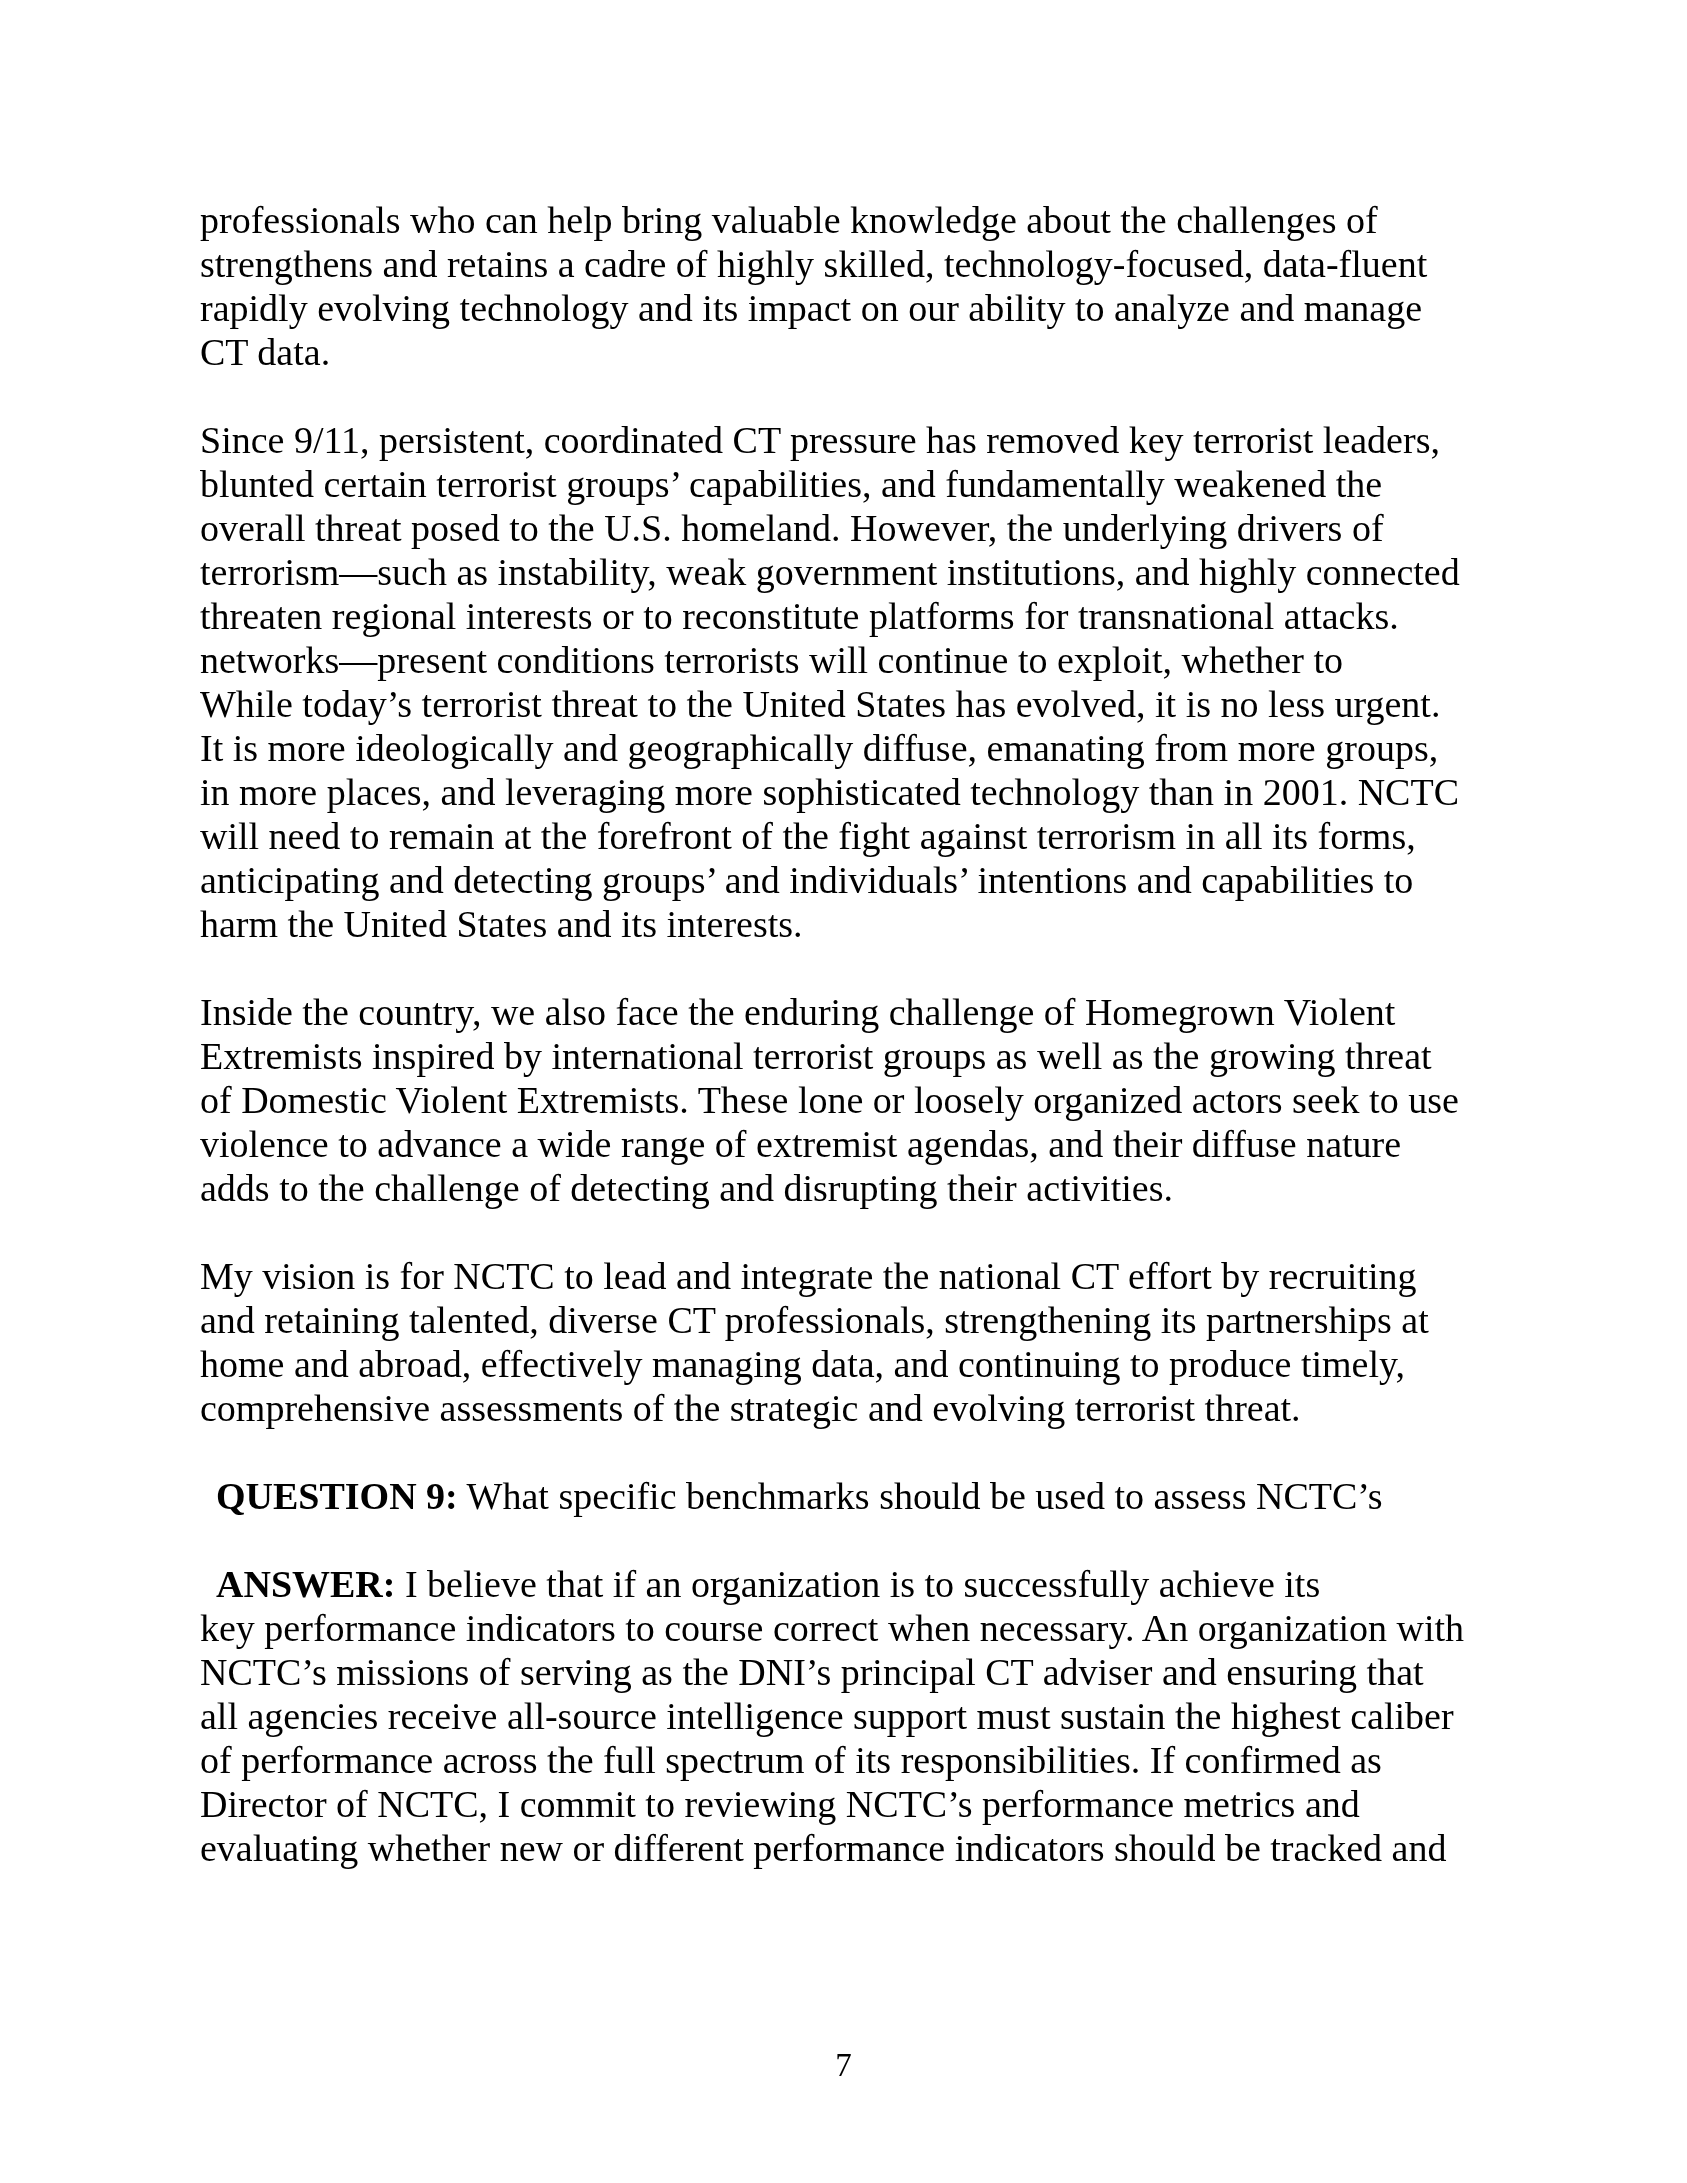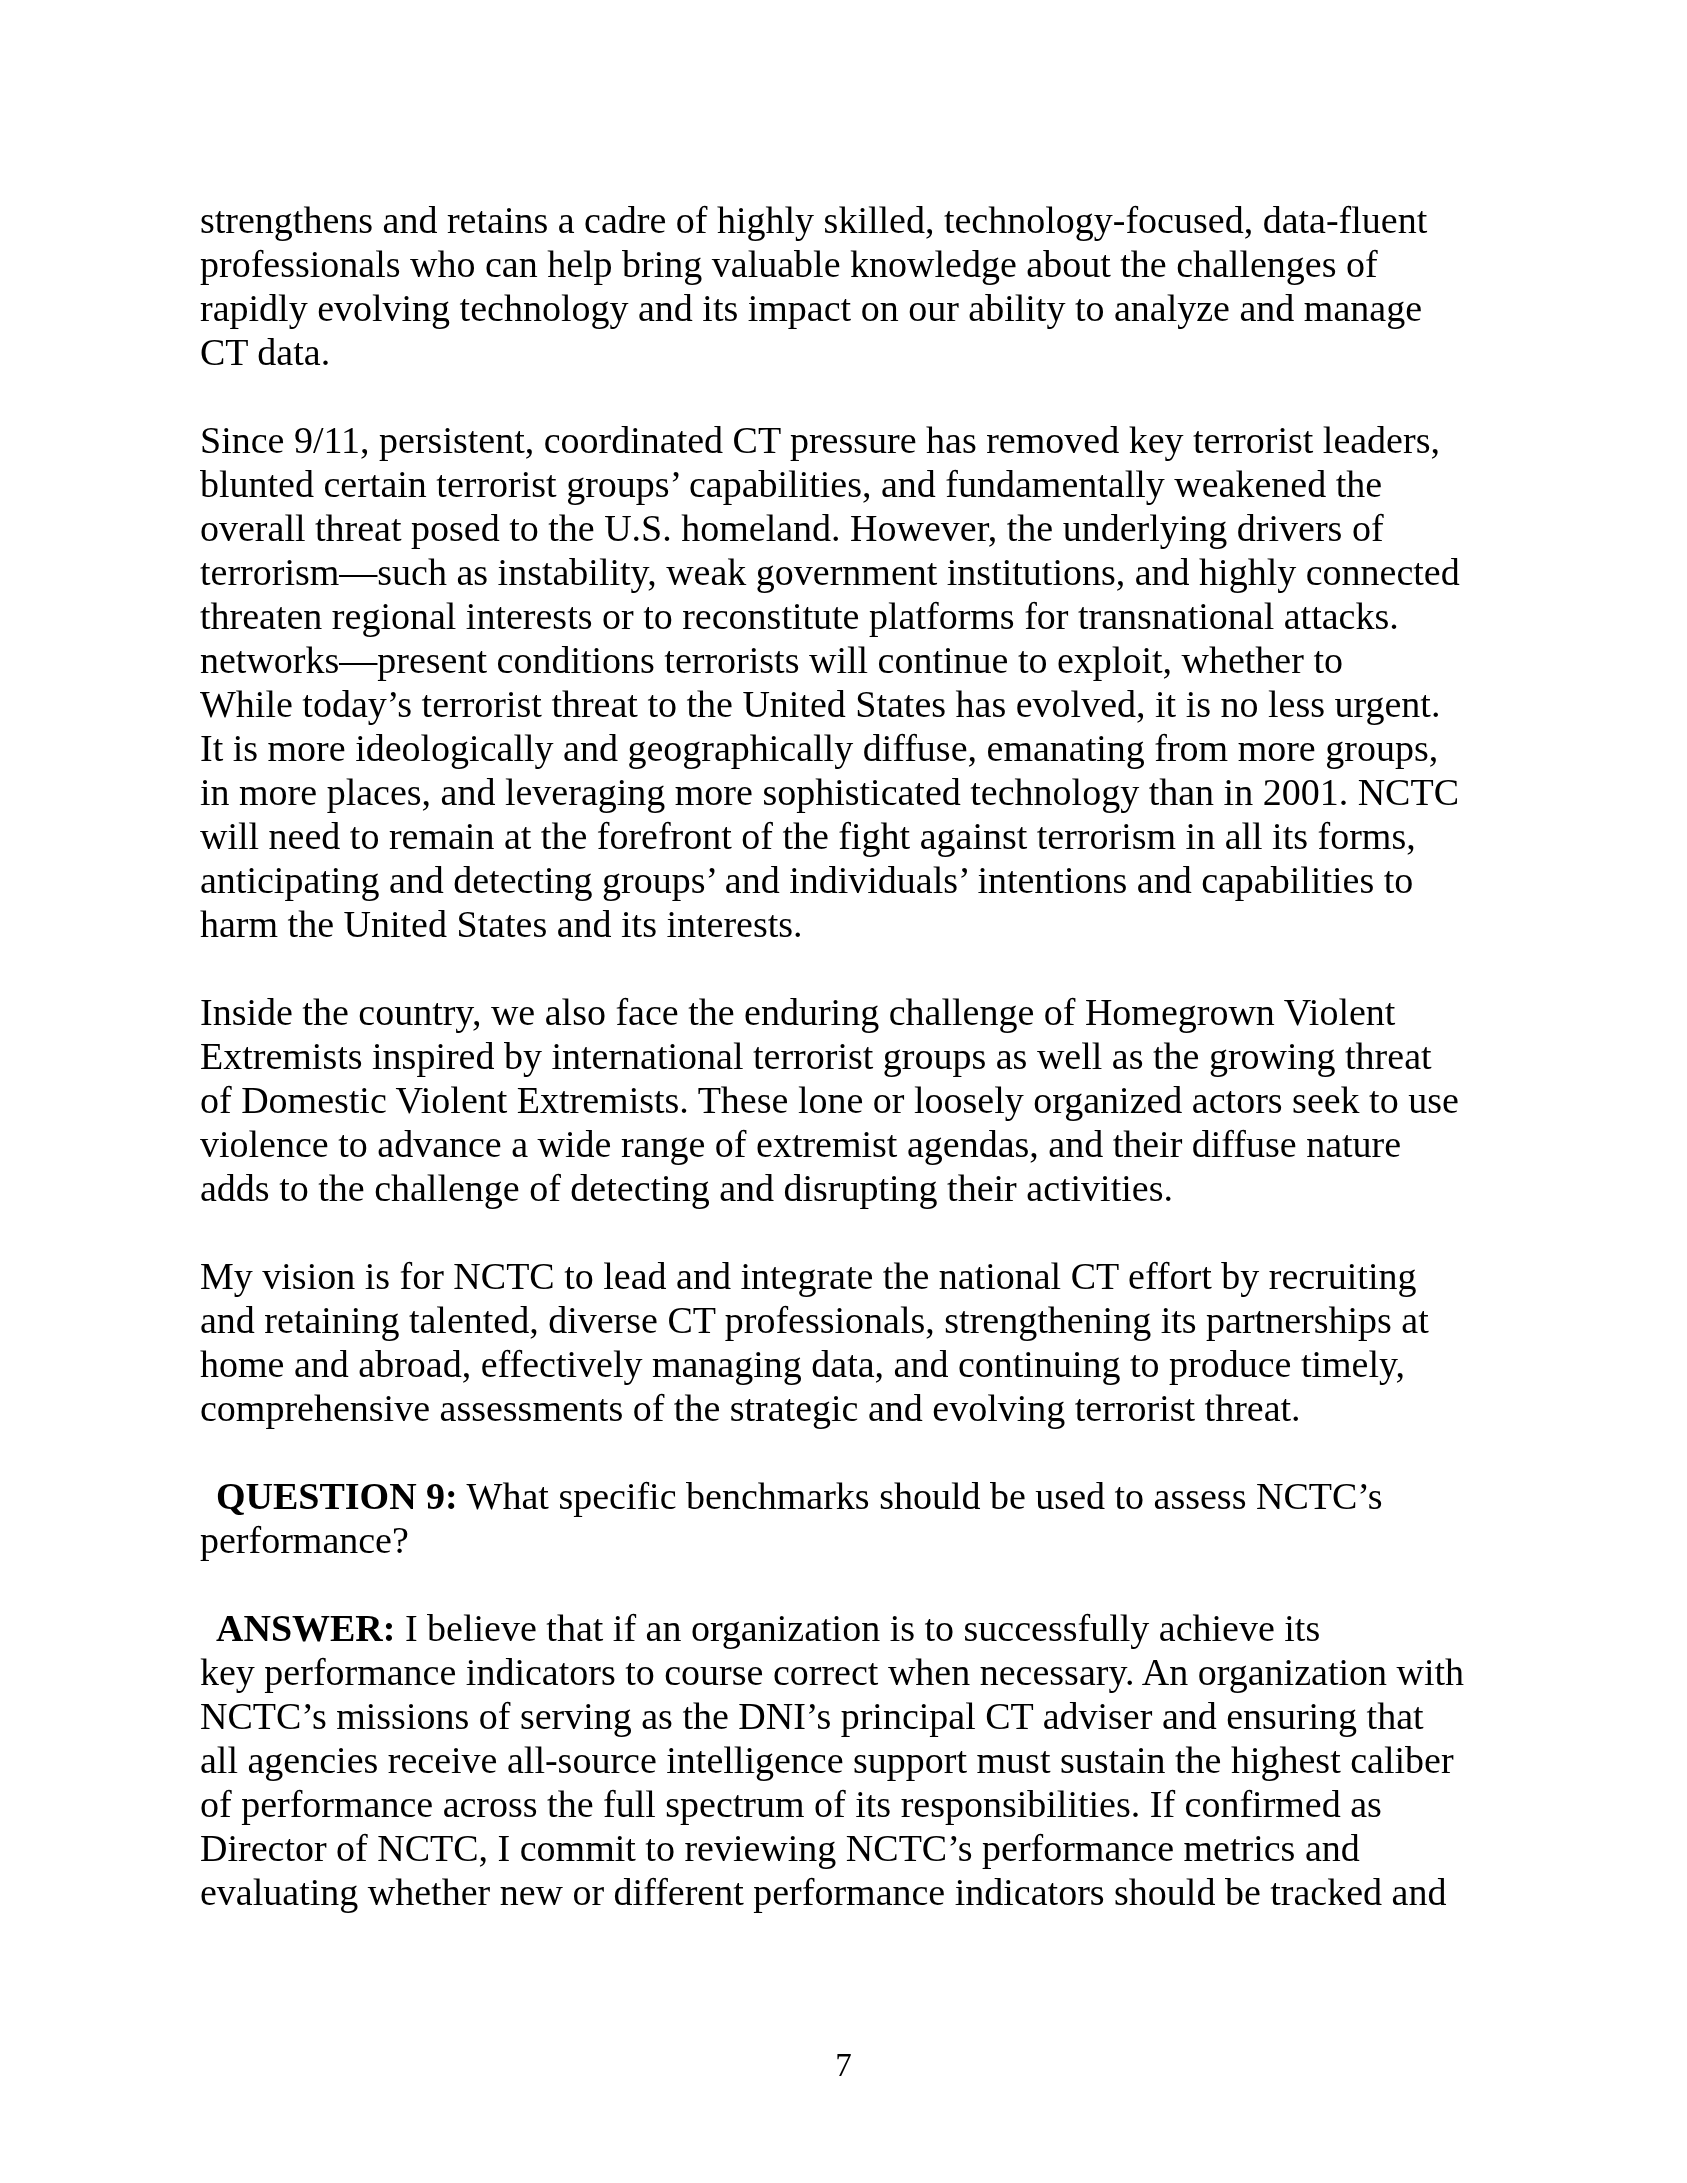--- a/index.html
+++ b/index.html
@@ -21,22 +21,22 @@
       text-align: center; font-size: 33px; line-height: 38px;
     }
   </style>
 </head>
 <body>
 
 <div class="page">
   <div class="body-text">
 
     <div class="para">
+      <span class="line">professionals who can help bring valuable knowledge about the challenges of</span>
       <span class="line">strengthens and retains a cadre of highly skilled, technology-focused, data-fluent</span>
-      <span class="line">professionals who can help bring valuable knowledge about the challenges of</span>
       <span class="line">rapidly evolving technology and its impact on our ability to analyze and manage</span>
       <span class="line">CT data.</span>
     </div>
 
     <div class="para">
       <span class="line">Since 9/11, persistent, coordinated CT pressure has removed key terrorist leaders,</span>
       <span class="line">blunted certain terrorist groups’ capabilities, and fundamentally weakened the</span>
       <span class="line">overall threat posed to the U.S. homeland. However, the underlying drivers of</span>
       <span class="line">terrorism—such as instability, weak government institutions, and highly connected</span>
       <span class="line">threaten regional interests or to reconstitute platforms for transnational attacks.</span>
@@ -59,21 +59,20 @@
 
     <div class="para">
       <span class="line">My vision is for NCTC to lead and integrate the national CT effort by recruiting</span>
       <span class="line">and retaining talented, diverse CT professionals, strengthening its partnerships at</span>
       <span class="line">home and abroad, effectively managing data, and continuing to produce timely,</span>
       <span class="line">comprehensive assessments of the strategic and evolving terrorist threat.</span>
     </div>
 
     <div class="para">
       <span class="line"><span class="label">QUESTION 9:</span><span style="white-space: pre; text-align: right;"> What specific benchmarks should be used to assess NCTC’s</span></span>
-      <span class="line">performance?</span>
     </div>
 
     <div class="para">
       <span class="line"><span class="label">ANSWER:</span><span style="white-space: pre;"> I believe that if an organization is to successfully achieve its</span></span>
       <span class="line">key performance indicators to course correct when necessary. An organization with</span>
       <span class="line">NCTC’s missions of serving as the DNI’s principal CT adviser and ensuring that</span>
       <span class="line">all agencies receive all-source intelligence support must sustain the highest caliber</span>
       <span class="line">of performance across the full spectrum of its responsibilities. If confirmed as</span>
       <span class="line">Director of NCTC, I commit to reviewing NCTC’s performance metrics and</span>
       <span class="line">evaluating whether new or different performance indicators should be tracked and</span>

